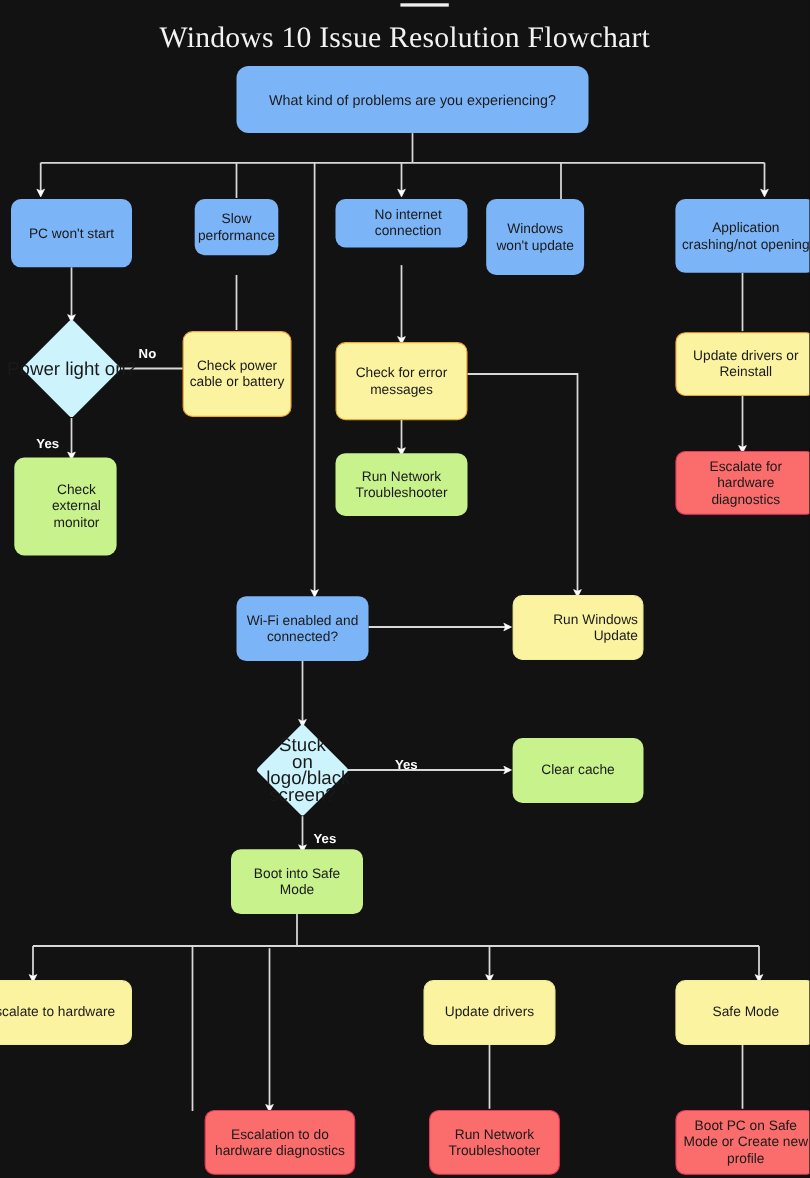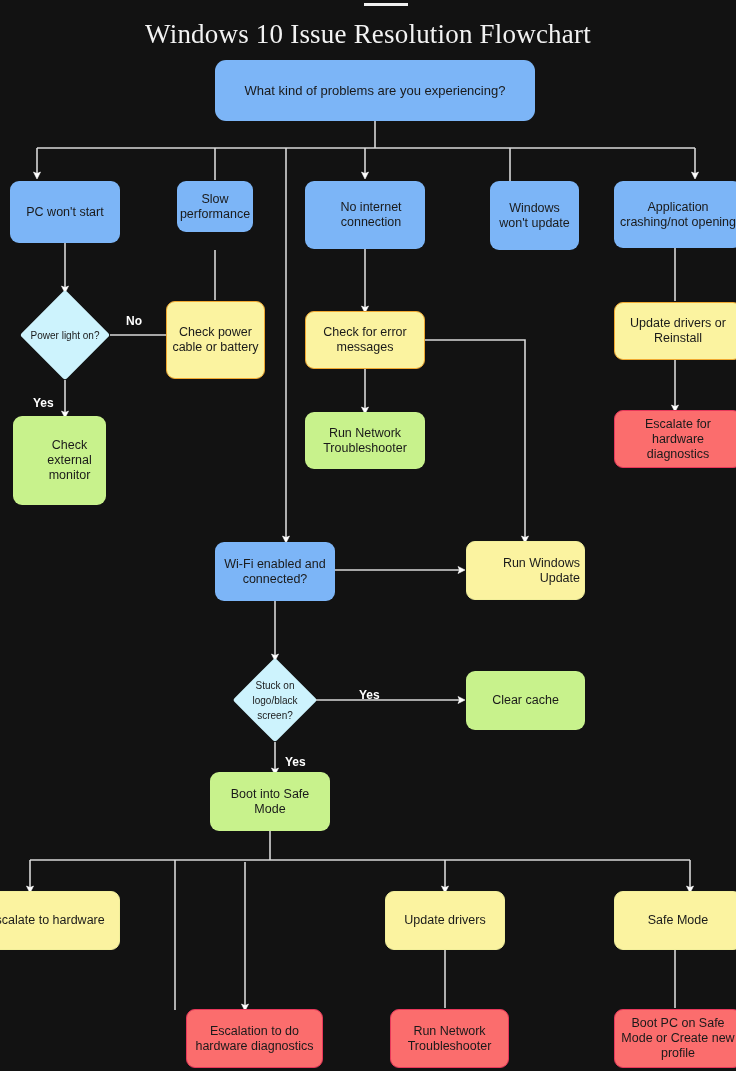--- a/index.html
+++ b/index.html
@@ -78,21 +78,21 @@
     border-radius: 3px;
   }
   .diamond .dlabel {
     position: absolute;
     left: 50%;
     top: 50%;
     transform: translate(-50%, -50%);
     width: 118px;
     text-align: center;
     color: #1a1a1a;
-    font-size: 10px;
+    font-size: 17px;
     line-height: 15px;
     white-space: pre-line;
     z-index: 3;
   }
   .edge-label {
     position: absolute;
     color: #ffffff;
     font-size: 12px;
     font-weight: bold;
     z-index: 3;
@@ -169,40 +169,40 @@
       <path d="M675,950 L675,1008"></path>
     </g>
   </svg>
 
   <div class="node start" style="left:215px; top:60px; width:320px; height:61px;">What kind of problems are you experiencing?</div>
 
   <div class="node blue" style="left:10px; top:181px; width:110px; height:62px;">PC won't start</div>
 
   <div class="node blue" style="left:177px; top:181px; width:76px; height:51px;">Slow performance</div>
 
-  <div class="node blue" style="left:305px; top:181px; width:120px; height:68px;padding-left:16px;">No internet connection</div>
-
-  <div class="node blue" style="left:490px; top:181px; width:89px; height:69px;">Windows won't update</div>
+  <div class="node blue" style="left:305px; top:181px; width:120px; height:44px;padding-left:16px;">No internet connection</div>
+
+  <div class="node blue" style="left:442px; top:181px; width:89px; height:69px;">Windows won't update</div>
 
   <div class="node blue" style="left:614px; top:181px; width:128px; height:67px;">Application crashing/not opening</div>
 
   <div class="diamond" style="left:33px; top:303px; width:64px; height:64px;">
     <div class="dshape"></div>
     <div class="dlabel">Power light on?</div>
   </div>
 
   <div class="edge-label" style="left:126px; top:314px;">No</div>
 
   <div class="edge-label" style="left:33px; top:396px;">Yes</div>
 
   <div class="node yellow" style="left:166px; top:301px; width:99px; height:78px;">Check power cable or battery</div>
 
   <div class="node green" style="left:13px; top:416px; width:93px; height:89px;padding-left:24px;">Check external monitor</div>
 
-  <div class="node yellow" style="left:305px; top:311px; width:120px; height:58px;">Check for error messages</div>
+  <div class="node yellow" style="left:305px; top:311px; width:120px; height:71px;">Check for error messages</div>
 
   <div class="node green" style="left:305px; top:412px; width:120px; height:57px;">Run Network Troubleshooter</div>
 
   <div class="node yellow" style="left:614px; top:302px; width:128px; height:58px;">Update drivers or Reinstall</div>
 
   <div class="node red" style="left:614px; top:410px; width:128px; height:58px;">Escalate for hardware diagnostics</div>
 
   <div class="node blue" style="left:215px; top:542px; width:120px; height:59px;">Wi-Fi enabled and connected?</div>
 
   <div class="node yellow plain" style="left:466px; top:541px; width:119px; height:59px;text-align:right;">Run Windows Update</div>

